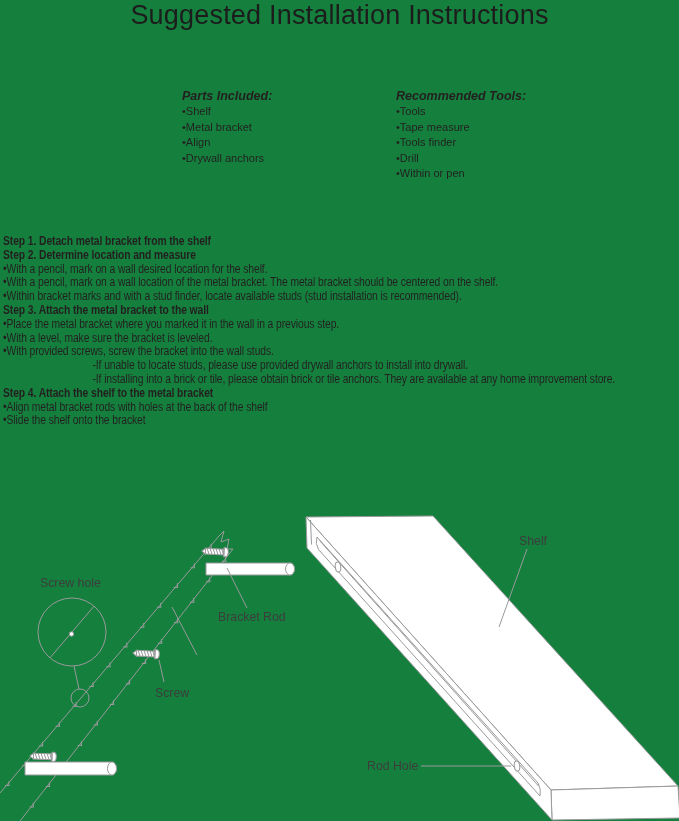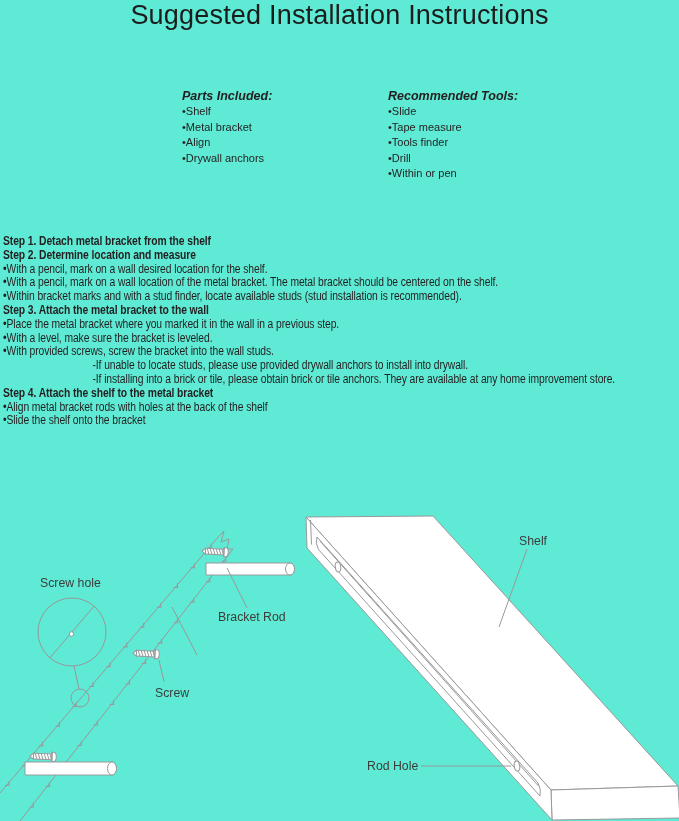--- a/index.html
+++ b/index.html
@@ -1,26 +1,26 @@
 <!DOCTYPE html>
 <html><head>
 <meta charset="utf-8">
 <style>
   html,body { margin:0; padding:0; background:#ffffff; }
   .page {
-    position:relative; width:679px; height:821px; background:#5eead4;
+    position:relative; width:679px; height:821px; background:#15803d;
     font-family:"Liberation Sans", sans-serif; overflow:hidden; color:#231f20;
   }
   .title {
     position:absolute; top:-4px; left:0; right:0; text-align:center;
     font-size:27px; line-height:38px; font-weight:400; color:#1c1c1c; letter-spacing:0.2px;
   }
   .col { position:absolute; top:88px; }
   .col-parts { left:182px; }
-  .col-tools { left:388px; }
+  .col-tools { left:396px; }
   .list-heading { font-weight:bold; font-style:italic; font-size:12.5px; line-height:16px; }
   .list-item { font-size:11px; line-height:15.6px; white-space:nowrap; }
   .steps {
     position:absolute; left:3px; top:235px; width:788px;
     font-size:12px; line-height:13.8px; letter-spacing:-0.1px;
     transform:scaleX(0.86); transform-origin:left top;
   }
   .step-heading { font-weight:bold; white-space:nowrap; }
   .step-line { white-space:nowrap; }
   .step-line.indent { padding-left:104px; }
@@ -37,21 +37,21 @@
   <div class="col col-parts">
     <div class="list-heading">Parts Included:</div>
     <div class="list-item">•Shelf</div>
     <div class="list-item">•Metal bracket</div>
     <div class="list-item">•Align</div>
     <div class="list-item">•Drywall anchors</div>
   </div>
 
   <div class="col col-tools">
     <div class="list-heading">Recommended Tools:</div>
-    <div class="list-item">•Slide</div>
+    <div class="list-item">•Tools</div>
     <div class="list-item">•Tape measure</div>
     <div class="list-item">•Tools finder</div>
     <div class="list-item">•Drill</div>
     <div class="list-item">•Within or pen</div>
   </div>
 
   <div class="steps">
     <div class="step-heading">Step 1. Detach metal bracket from the shelf</div>
     <div class="step-heading">Step 2. Determine location and measure</div>
     <div class="step-line">•With a pencil, mark on a wall desired location for the shelf.</div>

